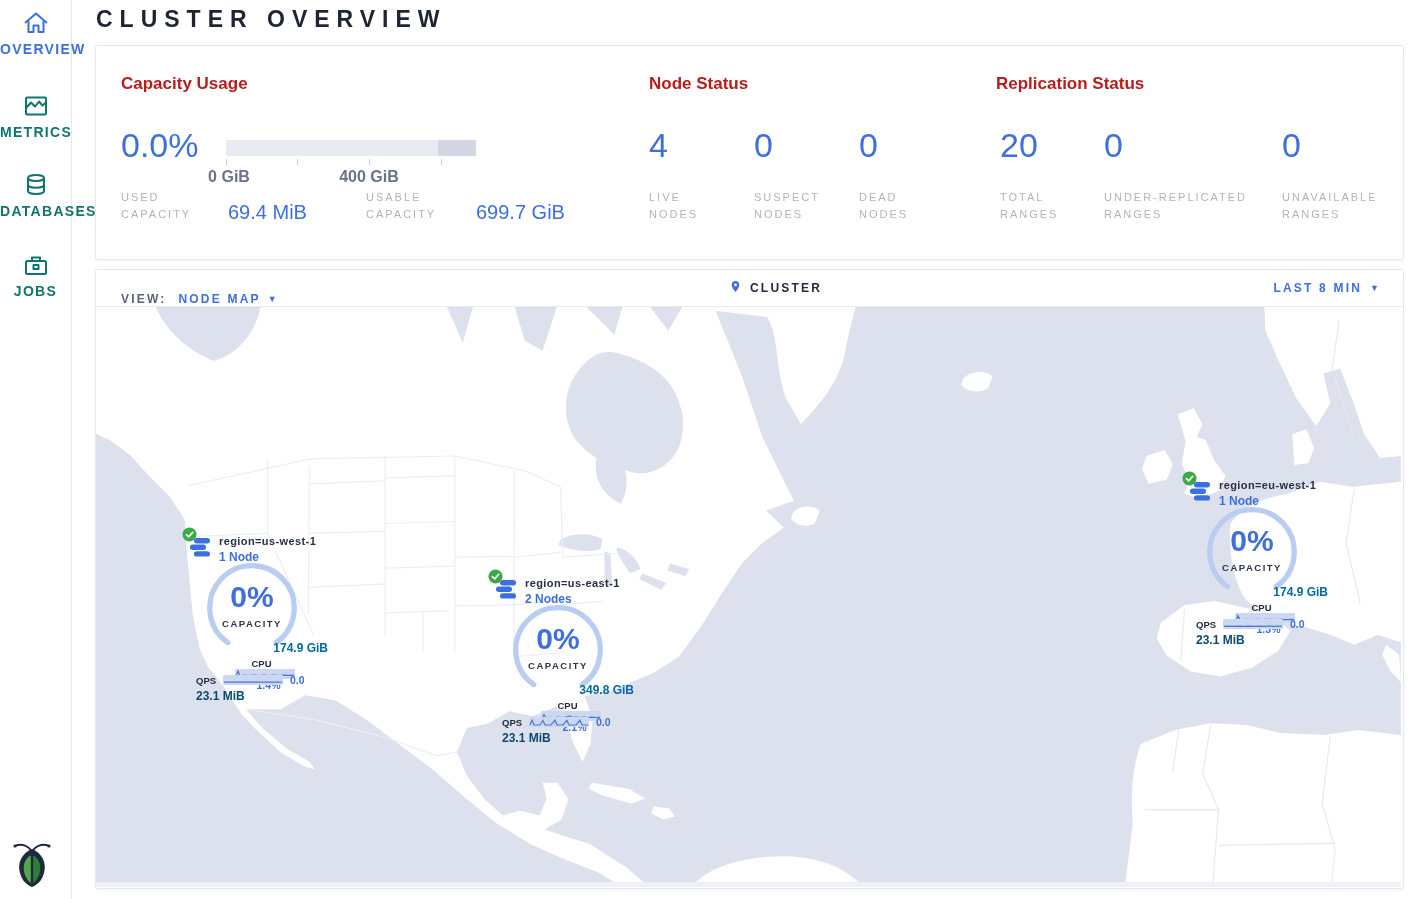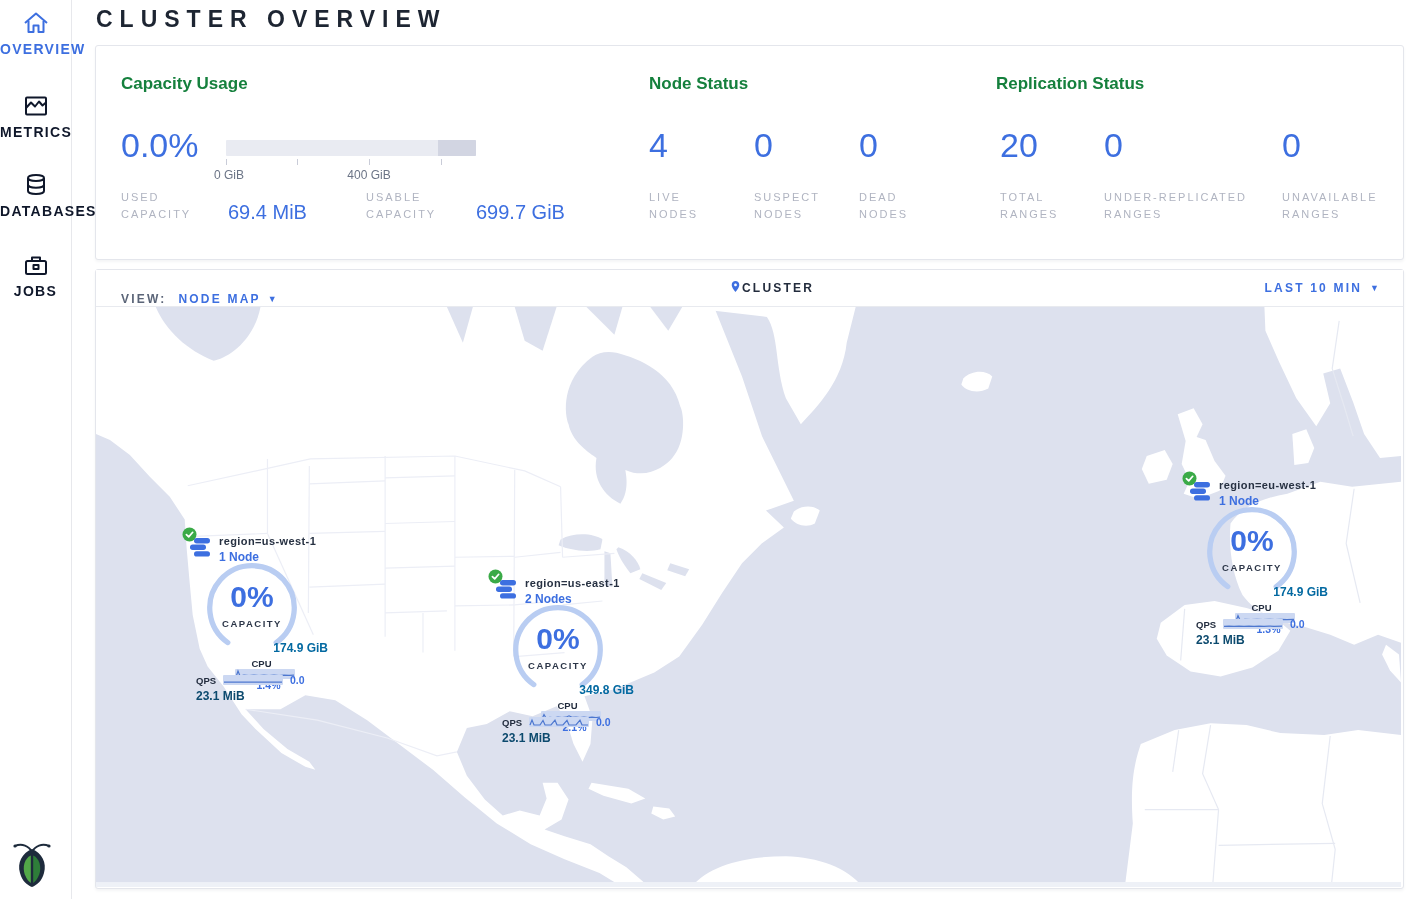--- a/index.html
+++ b/index.html
@@ -1,46 +1,46 @@
 <!DOCTYPE html>
 <html><head>
 <meta charset="utf-8">
 <style>
   html,body{margin:0;padding:0;background:#fff;font-family:"Liberation Sans",sans-serif;}
   .app{position:relative;width:1418px;height:899px;overflow:hidden;background:#fff;}
 
   
   .sidebar{position:absolute;left:0;top:0;width:71px;height:899px;background:#fff;border-right:1px solid #e7e8ec;z-index:5;}
-  .side-item{position:absolute;left:0;width:71px;text-align:center;cursor:pointer;color:#0f172a;}
+  .side-item{position:absolute;left:0;width:71px;text-align:center;cursor:pointer;color:#0f766e;}
   .side-item .icon svg{display:block;margin:0 auto;}
   .side-label{display:block;margin-top:5px;font-size:14px;font-weight:700;letter-spacing:1.3px;}
   .side-item.active{color:#3d6fe0;}
   .side-logo{position:absolute;left:12px;bottom:8px;}
 
   
   .main{position:absolute;left:95px;top:0;width:1041px;height:899px;}
   .page-title{position:absolute;left:1px;top:6px;margin:0;font-size:23px;font-weight:600;letter-spacing:7px;color:#1d2532;}
 
   
   .summary-panel{position:absolute;left:0;top:45px;width:1307px;height:213px;background:#fff;border:1px solid #e4e6ec;border-radius:3px;box-shadow:0 2px 3px rgba(40,50,80,.05);}
-  .sec-header{position:absolute;top:28px;font-size:17px;font-weight:600;color:#15803d;}
+  .sec-header{position:absolute;top:28px;font-size:17px;font-weight:600;color:#b91c1c;}
   .big-num{position:absolute;top:82px;font-size:34px;font-weight:400;color:#3d6fe0;line-height:1;}
   .muted-label{position:absolute;top:143px;font-size:11px;font-weight:500;letter-spacing:2px;color:#b0b4c1;line-height:1.5;text-transform:uppercase;}
   .blue-val{position:absolute;top:155px;font-size:20px;font-weight:400;color:#3d6fe0;}
 
   .cap-bar{position:absolute;left:130px;top:94px;width:250px;height:16px;background:#e9ebf2;border-radius:1px;}
   .cap-bar-dark{position:absolute;right:0;top:0;width:38px;height:16px;background:#d2d5e2;border-radius:0 1px 1px 0;}
   .cap-tick{position:absolute;top:113px;width:1px;height:6px;background:#c9ccd8;}
-  .cap-tick-label{position:absolute;top:122px;font-size:12px;color:#6b7486;transform:translateX(-50%);white-space:nowrap;}
+  .cap-tick-label{position:absolute;top:122px;font-size:16px;color:#6b7486;transform:translateX(-50%);white-space:nowrap;font-weight:bold;}
 
   
   .map-panel{position:absolute;left:0;top:269px;width:1307px;height:618px;background:#fff;border:1px solid #e4e6ec;border-radius:3px;box-shadow:0 2px 3px rgba(40,50,80,.05);}
   .map-toolbar{position:relative;height:36px;border-bottom:1px solid #e8eaef;background:#fff;}
   .tb-left{position:absolute;left:25px;top:0;height:36px;display:flex;align-items:flex-end;gap:12px;}
-  .tb-center{position:absolute;left:633px;top:0;height:36px;display:flex;align-items:center;}
+  .tb-center{position:absolute;left:633px;top:0;height:36px;display:flex;align-items:center;gap:8px;}
   .tb-right{position:absolute;right:24px;top:0;height:36px;display:flex;align-items:center;gap:8px;cursor:pointer;}
   .tb-text{font-size:12px;font-weight:600;letter-spacing:2.2px;}
   .view-label{color:#5b6578;}
   .view-value{color:#3d6fe0;cursor:pointer;display:flex;align-items:center;gap:7px;}
   .cluster-label{color:#232c3d;}
   .time-label{color:#3d6fe0;}
   .caret{font-size:9px;color:#3d6fe0;line-height:1;}
 
   .map-canvas{position:absolute;left:0;top:37px;width:1305px;height:580px;background:#dde1ee;overflow:hidden;cursor:grab;}
   .world{position:absolute;left:0;top:0;}
@@ -174,21 +174,21 @@
         </div>
         <div class="tb-center">
           <span>
             <svg width="13" height="17" viewBox="0 0 24 24" fill="#3d6fe0">
                 <path fill-rule="evenodd" d="M12,2 C8.1,2 5,5.1 5,9 c0,5.2 7,13 7,13 s7,-7.8 7,-13 C19,5.1 15.9,2 12,2 Z M12,11.5 c-1.4,0 -2.5,-1.1 -2.5,-2.5 s1.1,-2.5 2.5,-2.5 2.5,1.1 2.5,2.5 -1.1,2.5 -2.5,2.5 Z"></path>
               </svg>
           </span>
           <span class="tb-text cluster-label">CLUSTER</span>
         </div>
         <div class="tb-right">
-          <span class="tb-text time-label">LAST 10 MIN</span>
+          <span class="tb-text time-label">LAST 8 MIN</span>
           <span class="caret">▼</span>
         </div>
       </div>
 
       <div class="map-canvas">
         <svg class="world" width="1305" height="580" viewBox="0 0 1309 584" preserveAspectRatio="none">
           <rect x="0" y="0" width="1309" height="584" fill="#dde1ee"></rect>
 
           <g fill="#ffffff">
             <path d="M0,0 L620,0 L648,70 L668,130 L700,195 L672,205 L690,222 L668,238 L648,258 L628,288 L608,320 L585,352 L560,368 L520,385 L490,392 L498,414 L496,440 L488,458 L479,440 L471,414 L462,402 L438,412 L415,407 L392,420 L372,424 L362,448 L372,472 L390,496 L408,512 L425,507 L445,512 L452,495 L448,479 L463,479 L474,496 L467,516 L450,526 L470,533 L496,541 L514,553 L532,564 L555,584 L528,584 L505,570 L470,556 L436,541 L402,520 L370,494 L338,466 L305,441 L272,416 L240,396 L210,391 L185,405 L150,405 L168,425 L192,445 L214,458 L220,466 L210,463 L186,449 L160,425 L146,410 L128,382 L112,362 L104,344 L97,310 L94,278 L91,244 L89,214 L74,191 L54,171 L34,149 L14,134 L0,128 Z"></path>

